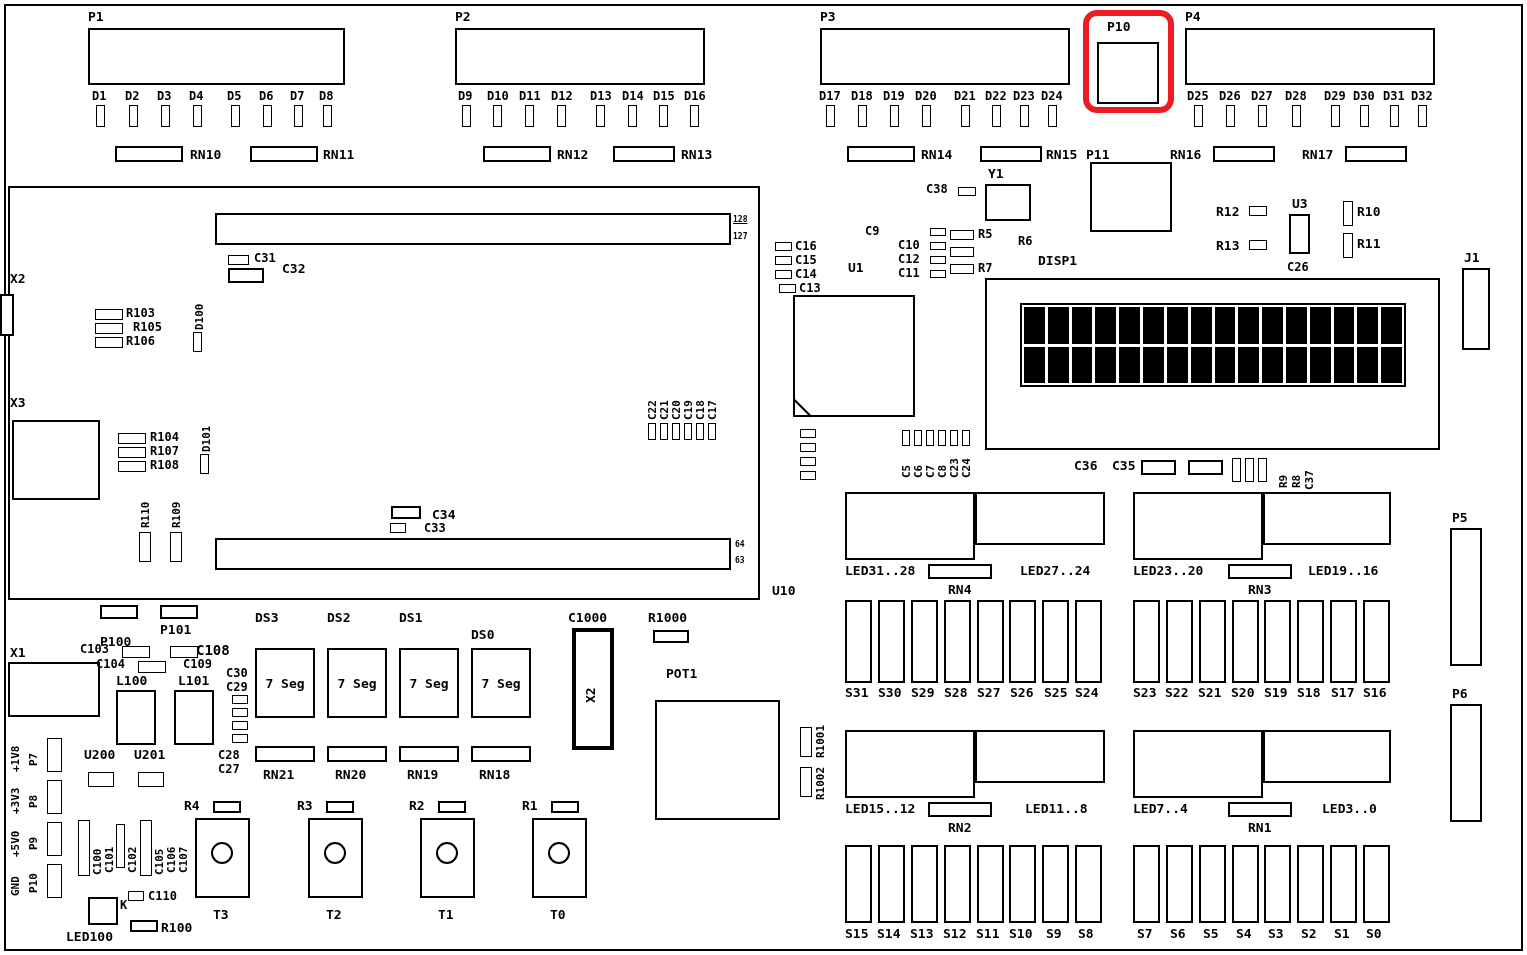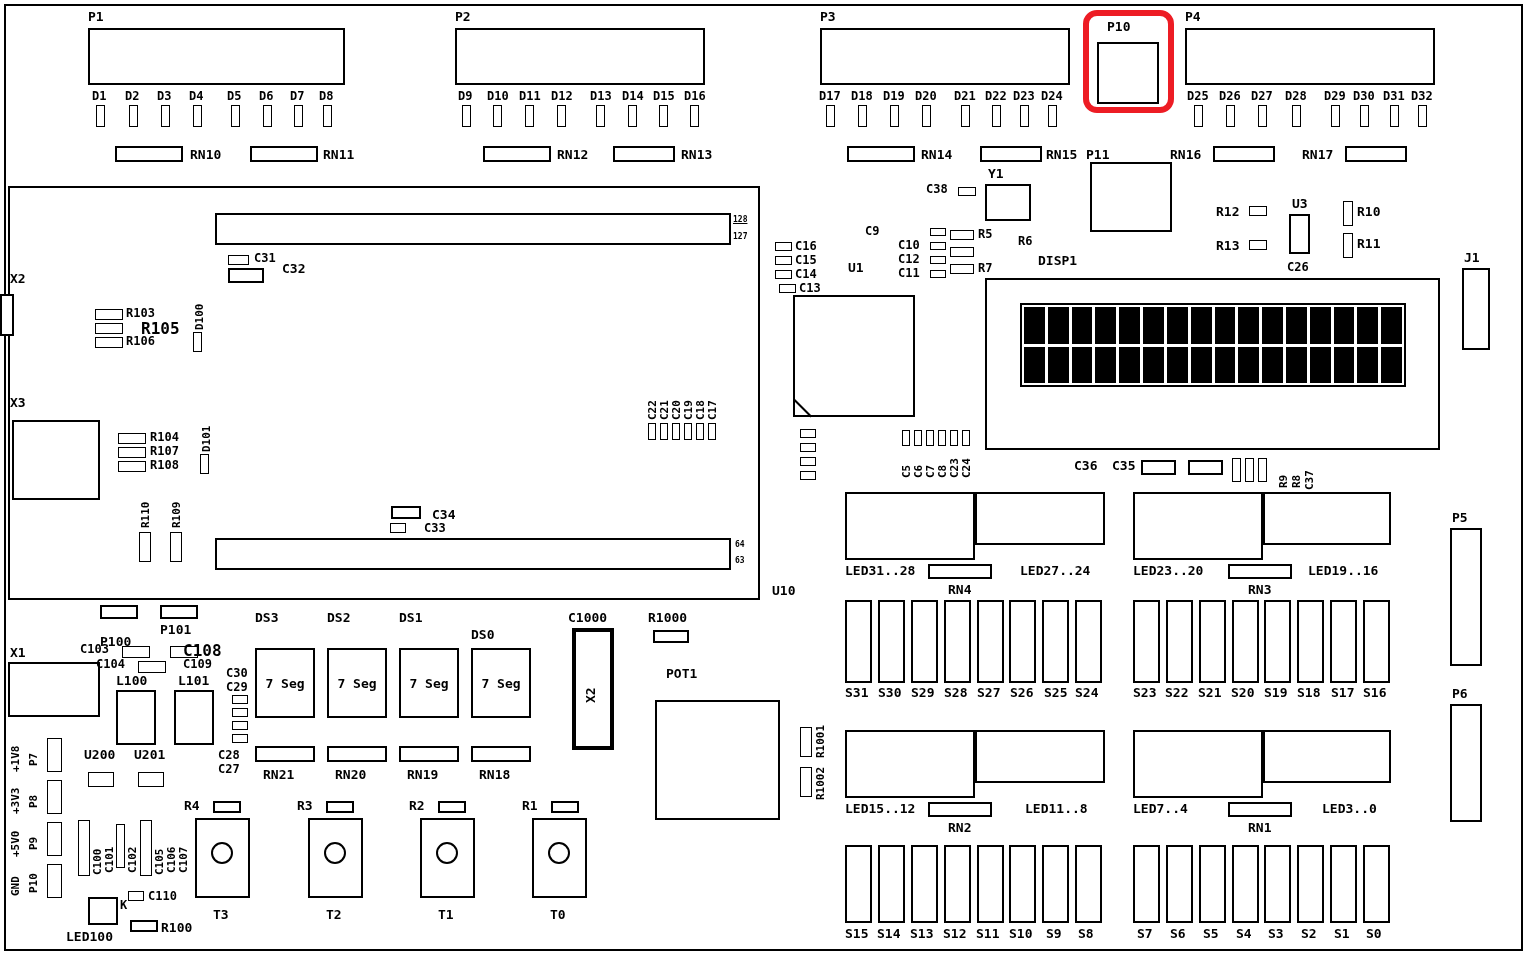--- a/index.html
+++ b/index.html
@@ -281,21 +281,21 @@
     <div class="label" style="left: 1046px; top: 148px;">RN15</div>
     <div class="label" style="left: 1086px; top: 148px;">P11</div>
     <div class="label" style="left: 1170px; top: 148px;">RN16</div>
     <div class="label" style="left: 1302px; top: 148px;">RN17</div>
     <div class="label" style="left: 926px; top: 183px; font-size: 12px;">C38</div>
     <div class="label" style="left: 988px; top: 167px;">Y1</div>
     <div class="label" style="left: 10px; top: 272px;">X2</div>
     <div class="label" style="left: 254px; top: 252px; font-size: 12px;">C31</div>
     <div class="label" style="left: 282px; top: 262px;">C32</div>
     <div class="label" style="left: 126px; top: 307px; font-size: 12px;">R103</div>
-    <div class="label" style="left: 141px; top: 321px; font-size: 16px;">R105</div>
+    <div class="label" style="left: 133px; top: 321px; font-size: 12px;">R105</div>
     <div class="label" style="left: 126px; top: 335px; font-size: 12px;">R106</div>
     <div class="label" style="left: 10px; top: 396px;">X3</div>
     <div class="label" style="left: 150px; top: 431px; font-size: 12px;">R104</div>
     <div class="label" style="left: 150px; top: 445px; font-size: 12px;">R107</div>
     <div class="label" style="left: 150px; top: 459px; font-size: 12px;">R108</div>
     <div class="label" style="left: 432px; top: 508px;">C34</div>
     <div class="label" style="left: 424px; top: 522px; font-size: 12px;">C33</div>
     <div class="label" style="left: 733px; top: 216px; font-size: 8px; text-decoration: underline;">128</div>
     <div class="label" style="left: 733px; top: 233px; font-size: 8px;">127</div>
     <div class="label" style="left: 735px; top: 541px; font-size: 8px;">64</div>
@@ -365,21 +365,21 @@
     <div class="label" style="left: 1236px; top: 927px;">S4</div>
     <div class="label" style="left: 1268px; top: 927px;">S3</div>
     <div class="label" style="left: 1301px; top: 927px;">S2</div>
     <div class="label" style="left: 1334px; top: 927px;">S1</div>
     <div class="label" style="left: 1366px; top: 927px;">S0</div>
     <div class="label" style="left: 1452px; top: 511px;">P5</div>
     <div class="label" style="left: 1452px; top: 687px;">P6</div>
     <div class="label" style="left: 100px; top: 623px; margin-top: 12px;">P100</div>
     <div class="label" style="left: 160px; top: 623px;">P101</div>
     <div class="label" style="left: 80px; top: 643px; font-size: 12px;">C103</div>
-    <div class="label" style="left: 183px; top: 643px; font-size: 16px;">C108</div>
+    <div class="label" style="left: 196px; top: 643px; font-size: 14px;">C108</div>
     <div class="label" style="left: 96px; top: 658px; font-size: 12px;">C104</div>
     <div class="label" style="left: 183px; top: 658px; font-size: 12px;">C109</div>
     <div class="label" style="left: 116px; top: 674px;">L100</div>
     <div class="label" style="left: 178px; top: 674px;">L101</div>
     <div class="label" style="left: 10px; top: 646px;">X1</div>
     <div class="label" style="left: 84px; top: 748px;">U200</div>
     <div class="label" style="left: 134px; top: 748px;">U201</div>
     <div class="label" style="left: 255px; top: 611px;">DS3</div>
     <div class="label" style="left: 327px; top: 611px;">DS2</div>
     <div class="label" style="left: 399px; top: 611px;">DS1</div>

